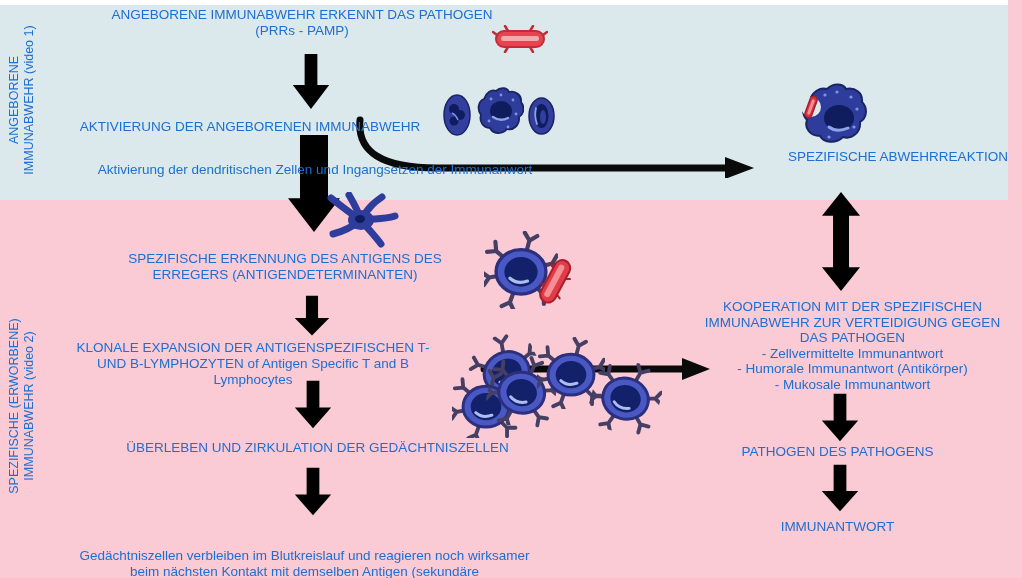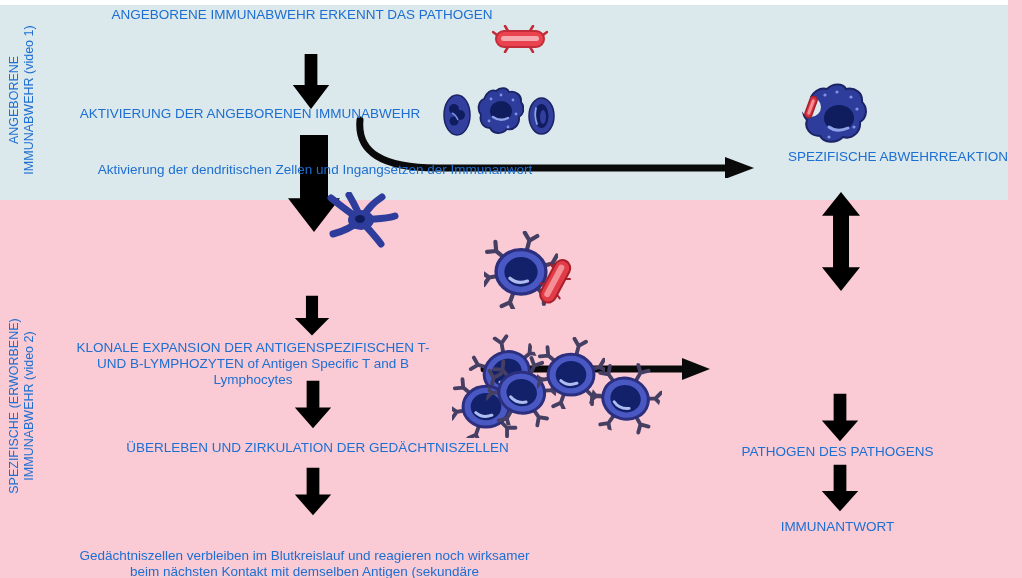--- a/index.html
+++ b/index.html
@@ -191,44 +191,57 @@
   <svg class="abs" style="left:446px;top:334px" width="216" height="104" viewBox="0 0 216 104">
     <use href="#sym-lymph" x="26" y="1" width="68" height="72" transform="rotate(-25 60 37)"></use>
     <use href="#sym-lymph" x="6" y="35" width="68" height="72"></use>
     <use href="#sym-lymph" x="42" y="21" width="68" height="72" transform="rotate(10 76 57)"></use>
     <use href="#sym-lymph" x="91" y="3" width="68" height="72"></use>
     <use href="#sym-lymph" x="146" y="27" width="68" height="72" transform="rotate(15 180 63)"></use>
   </svg>
 
   <div class="t" style="left:92px;top:7px;width:420px">
     <div class="ln">ANGEBORENE IMMUNABWEHR ERKENNT DAS PATHOGEN</div>
-  </div>
-  <div class="t" style="left:64px;top:106px;width:372px">
+    <div class="ln">(PRRs - PAMP)</div>
+  </div>
+  <div class="t" style="left:64px;top:119px;width:372px">
     <div class="ln">AKTIVIERUNG DER ANGEBORENEN IMMUNABWEHR</div>
   </div>
   <div class="t" style="left:80px;top:162px;width:470px">
     <div class="ln">Aktivierung der dendritischen Zellen und Ingangsetzen der Immunanwort</div>
+  </div>
+  <div class="t" style="left:110px;top:251px;width:350px">
+    <div class="ln">SPEZIFISCHE ERKENNUNG DES ANTIGENS DES</div>
+    <div class="ln">ERREGERS (ANTIGENDETERMINANTEN)</div>
   </div>
   <div class="t" style="left:58px;top:340px;width:390px">
     <div class="ln">KLONALE EXPANSION DER ANTIGENSPEZIFISCHEN T-</div>
     <div class="ln">UND B-LYMPHOZYTEN of Antigen Specific T and B</div>
     <div class="ln">Lymphocytes</div>
   </div>
   <div class="t" style="left:100px;top:440px;width:435px">
     <div class="ln">ÜBERLEBEN UND ZIRKULATION DER GEDÄCHTNISZELLEN</div>
   </div>
   <div class="t tight" style="left:52px;top:548px;width:505px">
     <div class="ln">Gedächtniszellen verbleiben im Blutkreislauf und reagieren noch wirksamer</div>
     <div class="ln">beim nächsten Kontakt mit demselben Antigen (sekundäre</div>
     <div class="ln">Immunaktivierung).</div>
   </div>
 
   <div class="t" style="left:764px;top:149px;width:268px">
     <div class="ln">SPEZIFISCHE ABWEHRREAKTION</div>
   </div>
+  <div class="t tight" style="left:690px;top:299px;width:325px">
+    <div class="ln">KOOPERATION MIT DER SPEZIFISCHEN</div>
+    <div class="ln">IMMUNABWEHR ZUR VERTEIDIGUNG GEGEN</div>
+    <div class="ln">DAS PATHOGEN</div>
+    <div class="ln">- Zellvermittelte Immunantwort</div>
+    <div class="ln">- Humorale Immunantwort (Antikörper)</div>
+    <div class="ln">- Mukosale Immunantwort</div>
+  </div>
   <div class="t" style="left:705px;top:444px;width:265px">
     <div class="ln">PATHOGEN DES PATHOGENS</div>
   </div>
   <div class="t" style="left:705px;top:519px;width:265px">
     <div class="ln">IMMUNANTWORT</div>
   </div>
 
 </div>
 
 </body></html>

